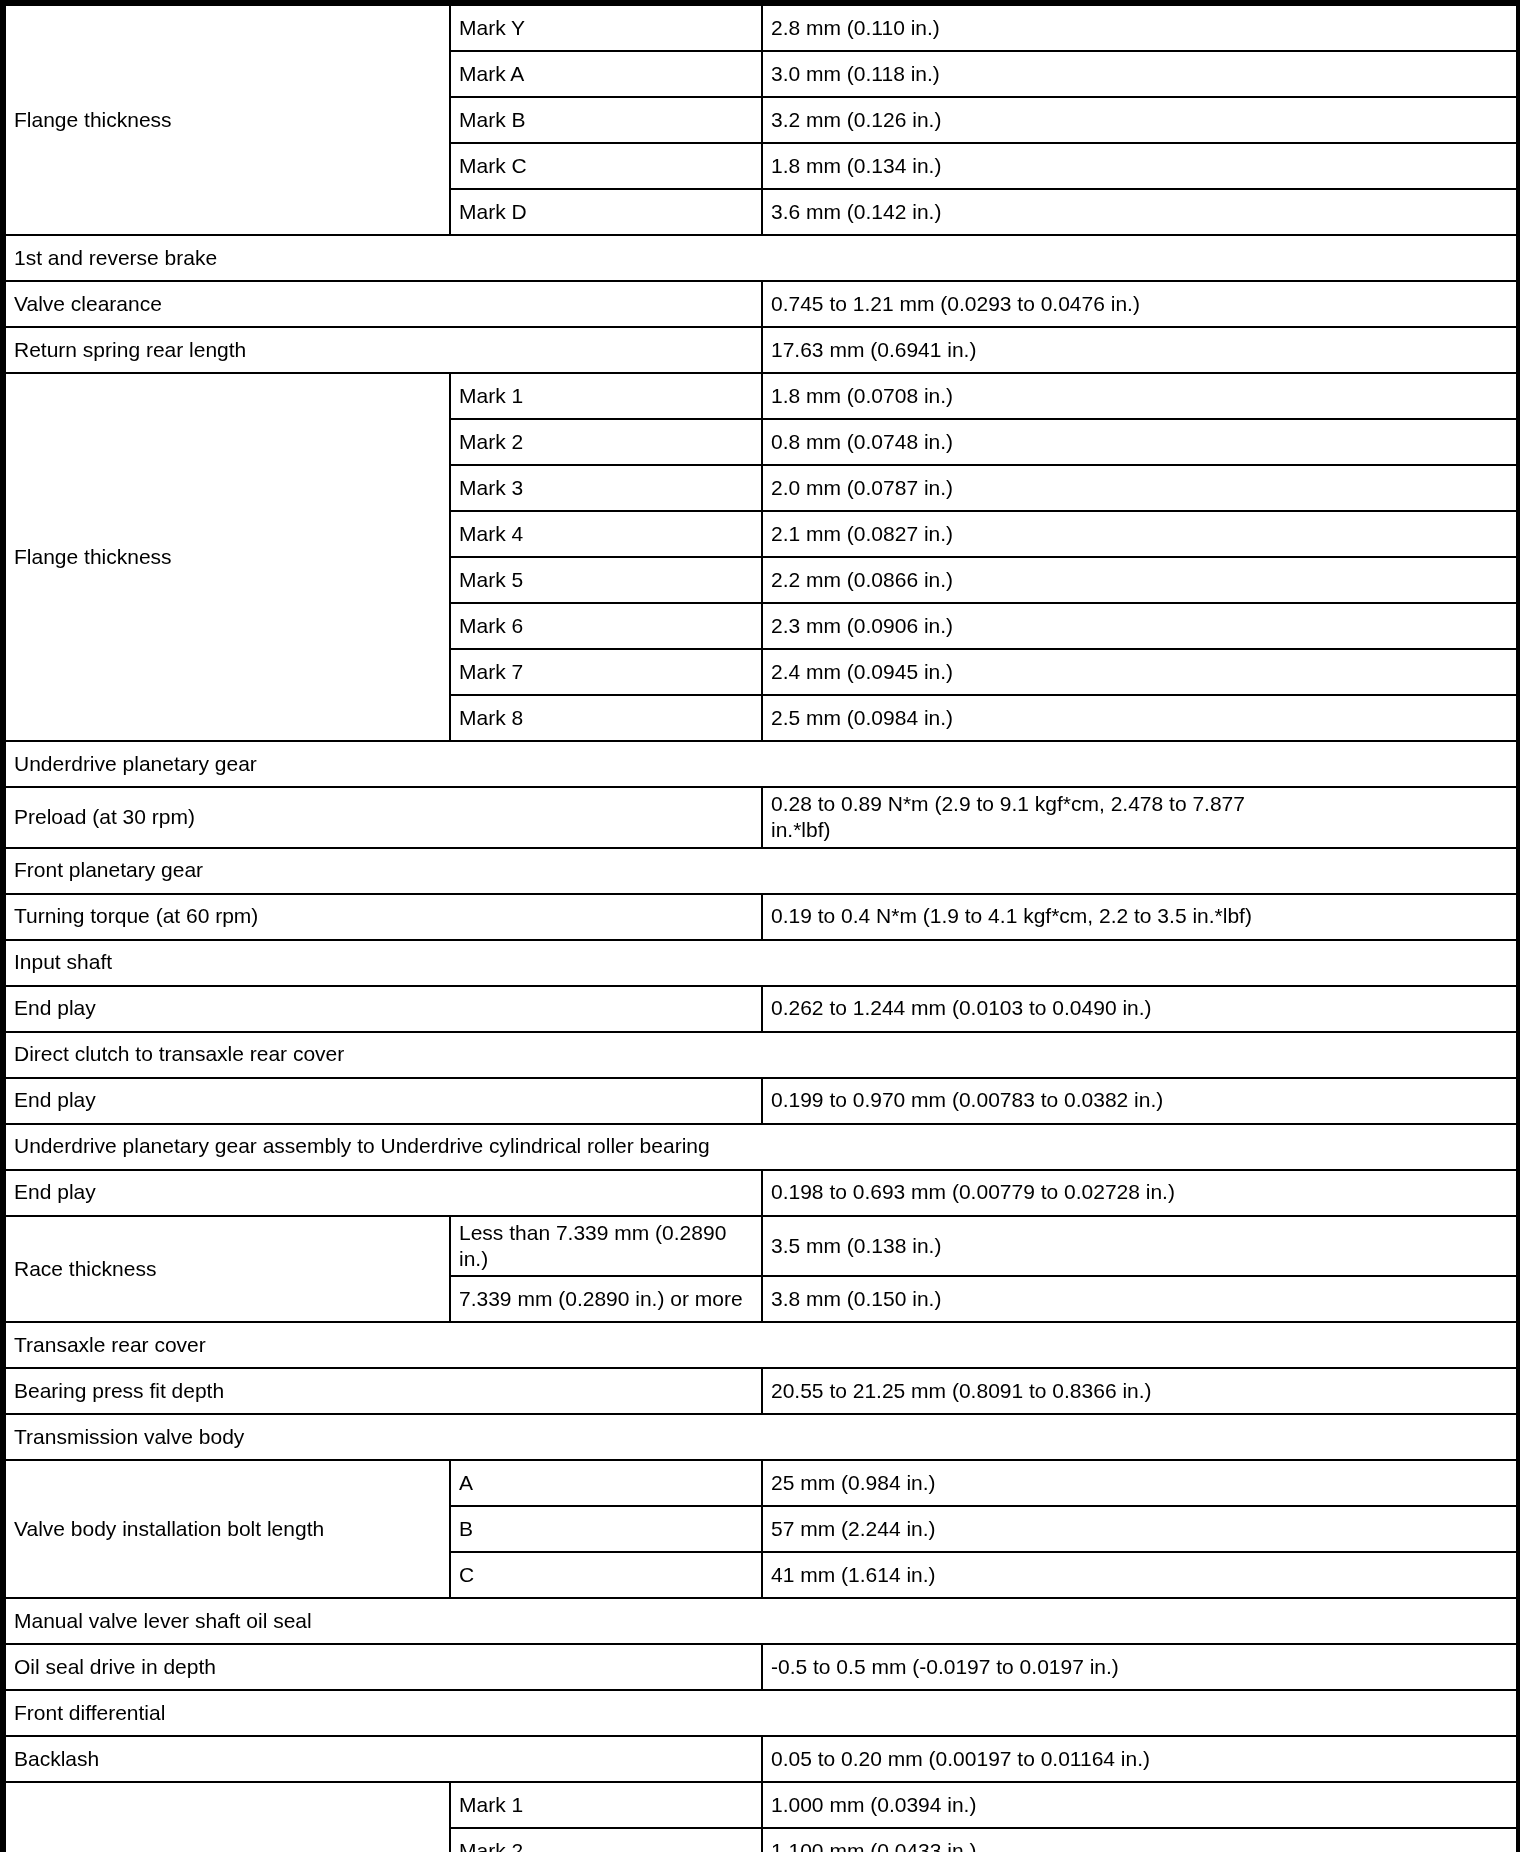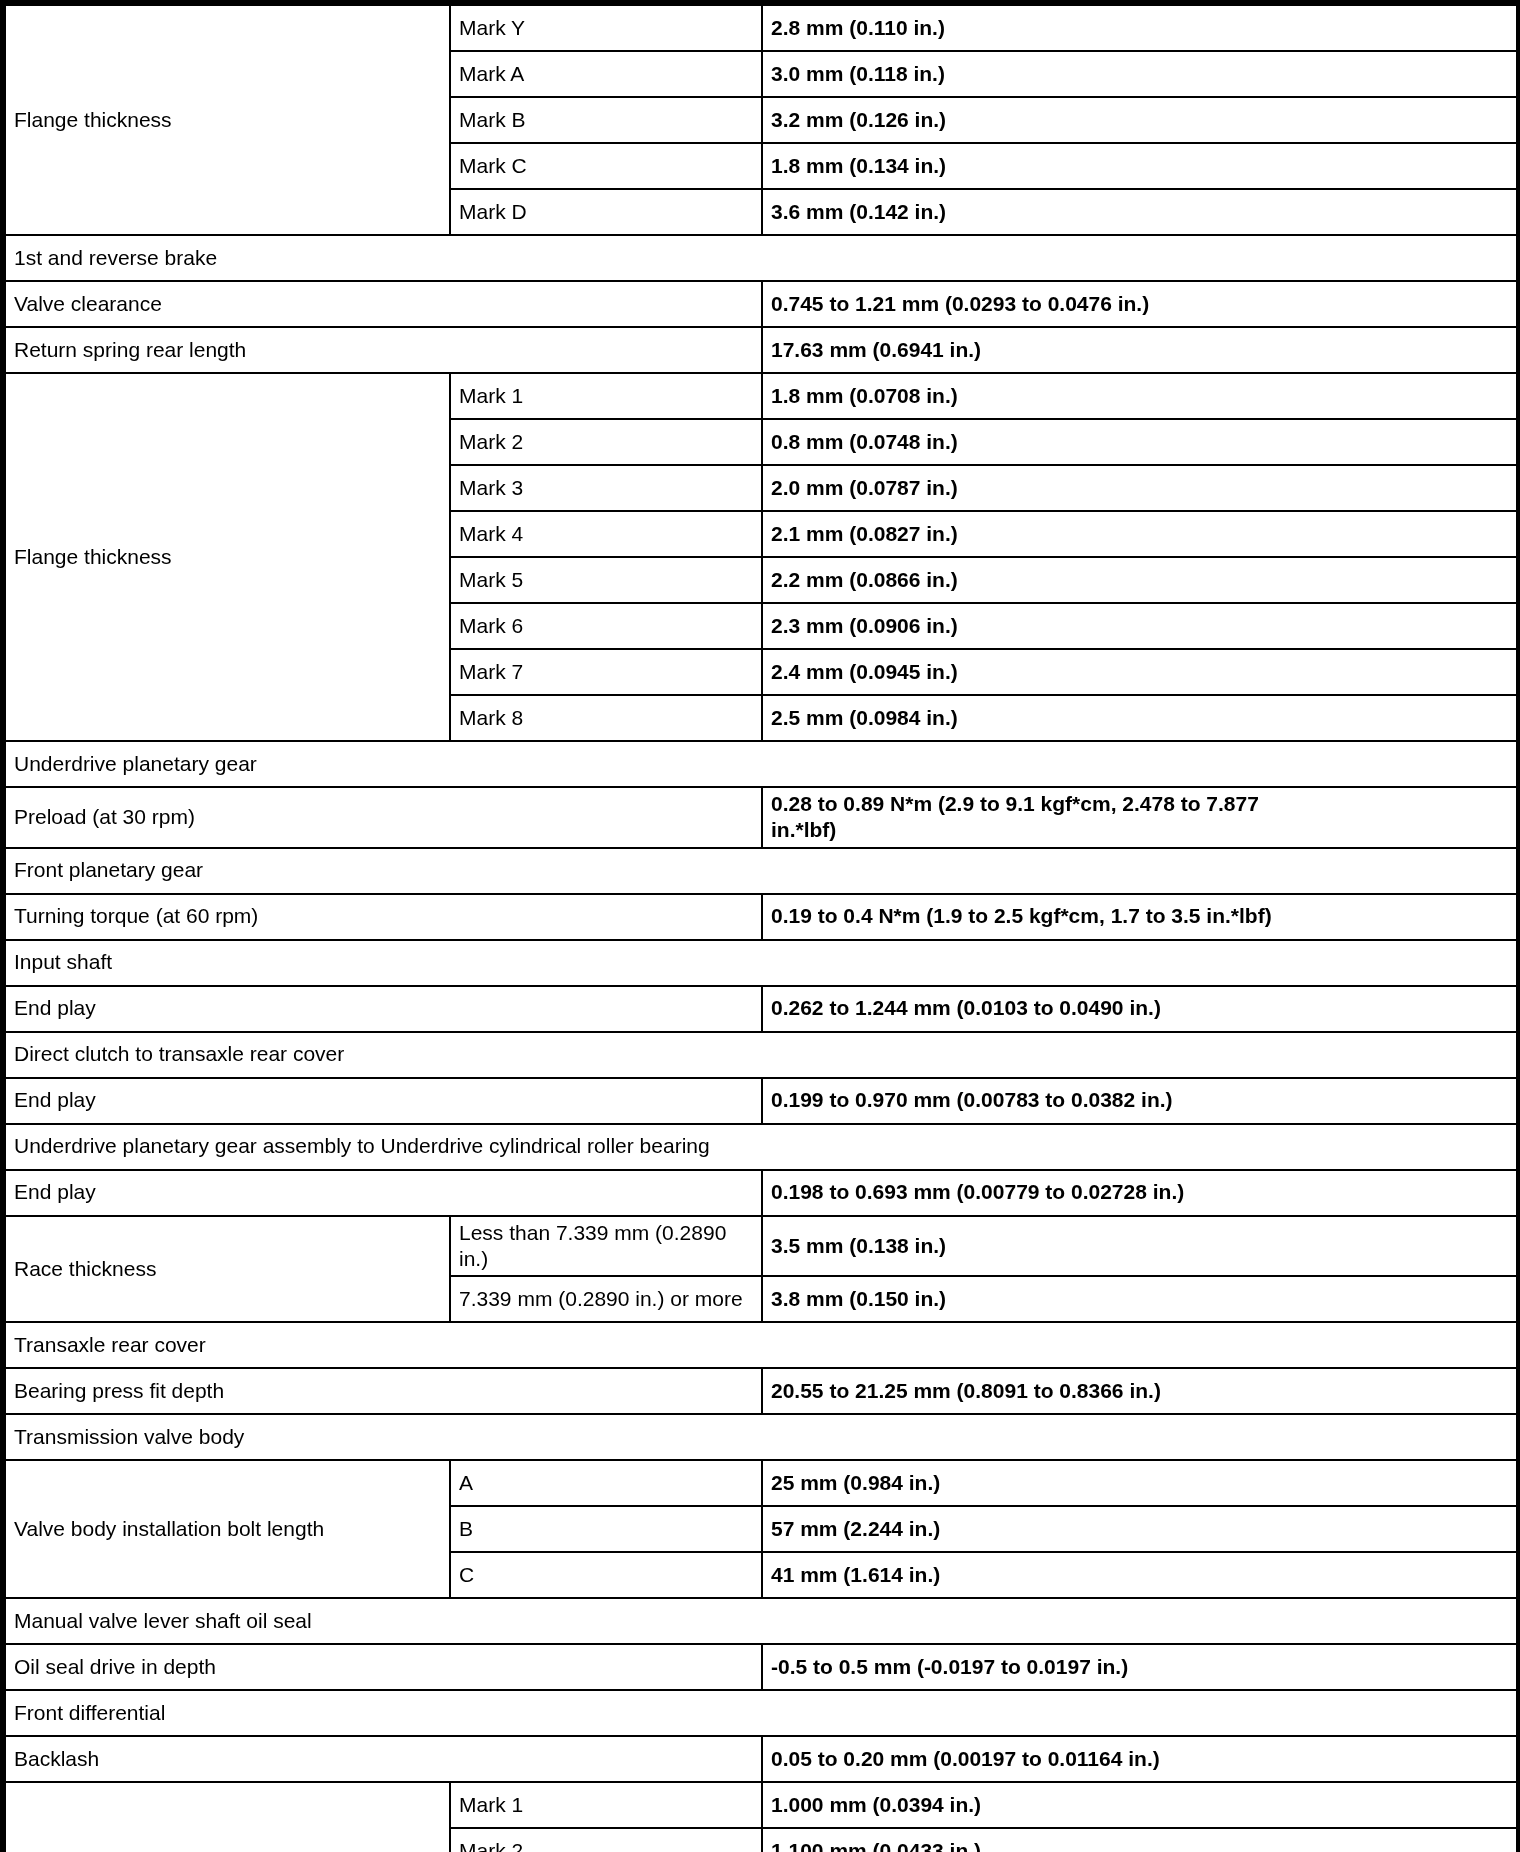--- a/index.html
+++ b/index.html
@@ -36,21 +36,20 @@
     height: 38px;
     overflow: hidden;
     word-wrap: break-word;
   }
   .cellwrap {
     display: block;
   }
   
   td[data-name="spec-value-cell"] .cellwrap {
     max-width: 530px;
-    font-weight: bold;
   }
 </style>
 </head>
 <body>
 
 <div class="page" data-name="document-page">
   <div class="table-frame" data-name="spec-table-frame">
     <table class="spec-table" data-name="spec-table">
       <colgroup data-name="spec-table-columns">
         <col data-name="col-group-label" style="width: 445px;">
@@ -205,21 +204,21 @@
           <tr data-name="table-row">
             <td colspan="3" data-name="section-header-cell">
               <div class="cellwrap" data-name="cell-text">Front planetary gear</div>
             </td>
           </tr>
           <tr data-name="table-row">
             <td colspan="2" data-name="spec-label-cell">
               <div class="cellwrap" data-name="cell-text">Turning torque (at 60 rpm)</div>
             </td>
             <td data-name="spec-value-cell">
-              <div class="cellwrap" data-name="cell-text">0.19 to 0.4 N*m (1.9 to 2.5 kgf*cm, 1.7 to 3.5 in.*lbf)</div>
+              <div class="cellwrap" data-name="cell-text">0.19 to 0.4 N*m (1.9 to 4.1 kgf*cm, 2.2 to 3.5 in.*lbf)</div>
             </td>
           </tr>
           <tr data-name="table-row">
             <td colspan="3" data-name="section-header-cell">
               <div class="cellwrap" data-name="cell-text">Input shaft</div>
             </td>
           </tr>
           <tr data-name="table-row">
             <td colspan="2" data-name="spec-label-cell">
               <div class="cellwrap" data-name="cell-text">End play</div>

